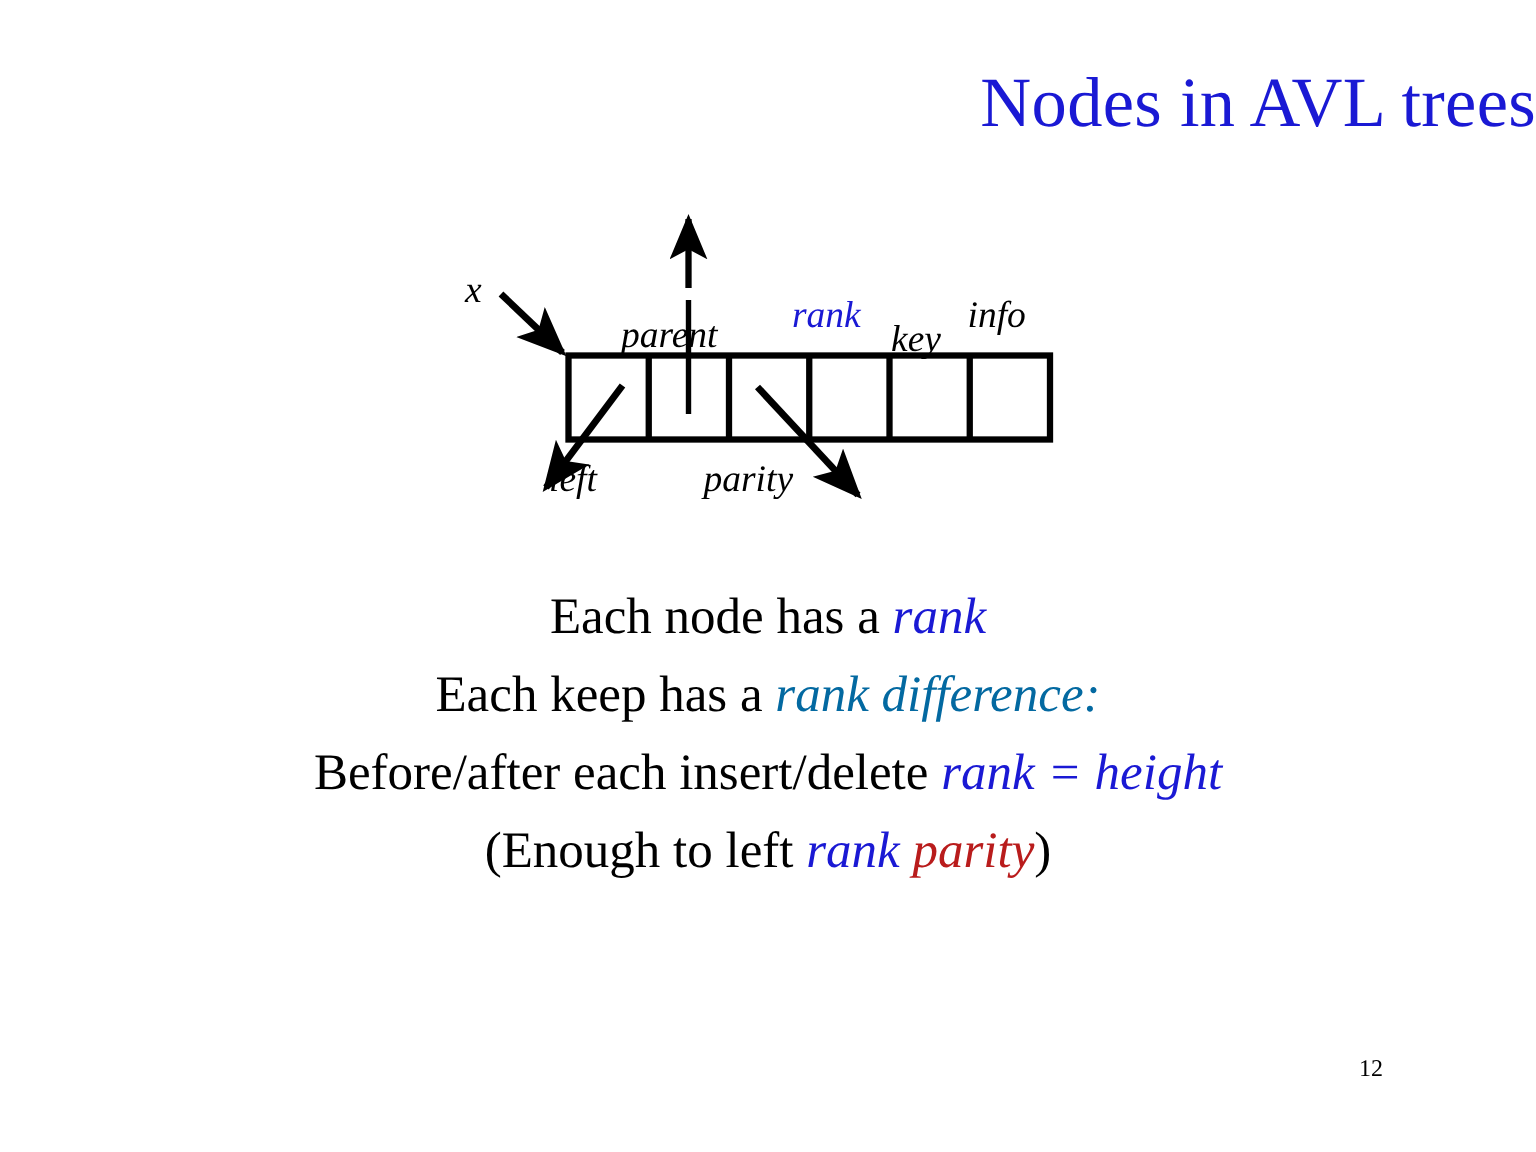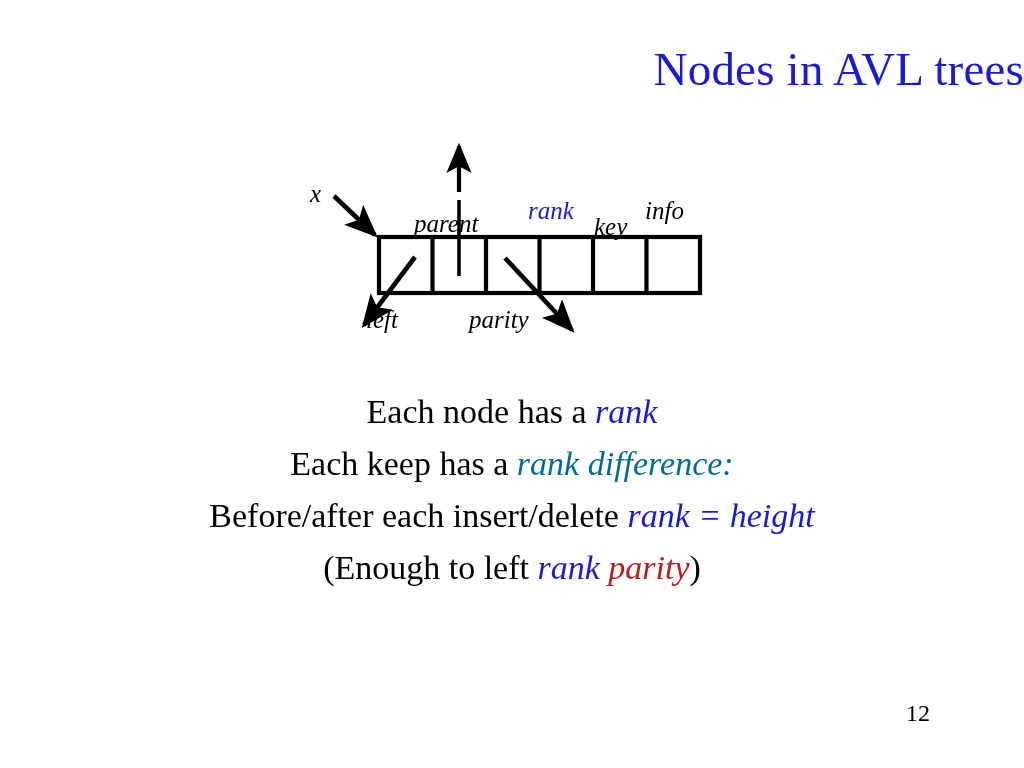--- a/index.html
+++ b/index.html
@@ -84,21 +84,21 @@
   }
   .em-blue  { font-style: italic; color: #1a19d4; }
   .em-red   { font-style: italic; color: #0369a1; }
   .em-green { font-style: italic; color: #b91c1c; }
 
   
   #page-number {
     position: absolute;
     left: 906px;
     top: 702px;
-    font-size: 24px;
+    font-size: 16px;
     line-height: 22px;
     color: #000000;
   }
 </style>
 </head>
 <body>
 
 <div id="slide-title">Nodes in AVL trees</div>
 
 <div id="node-diagram">

